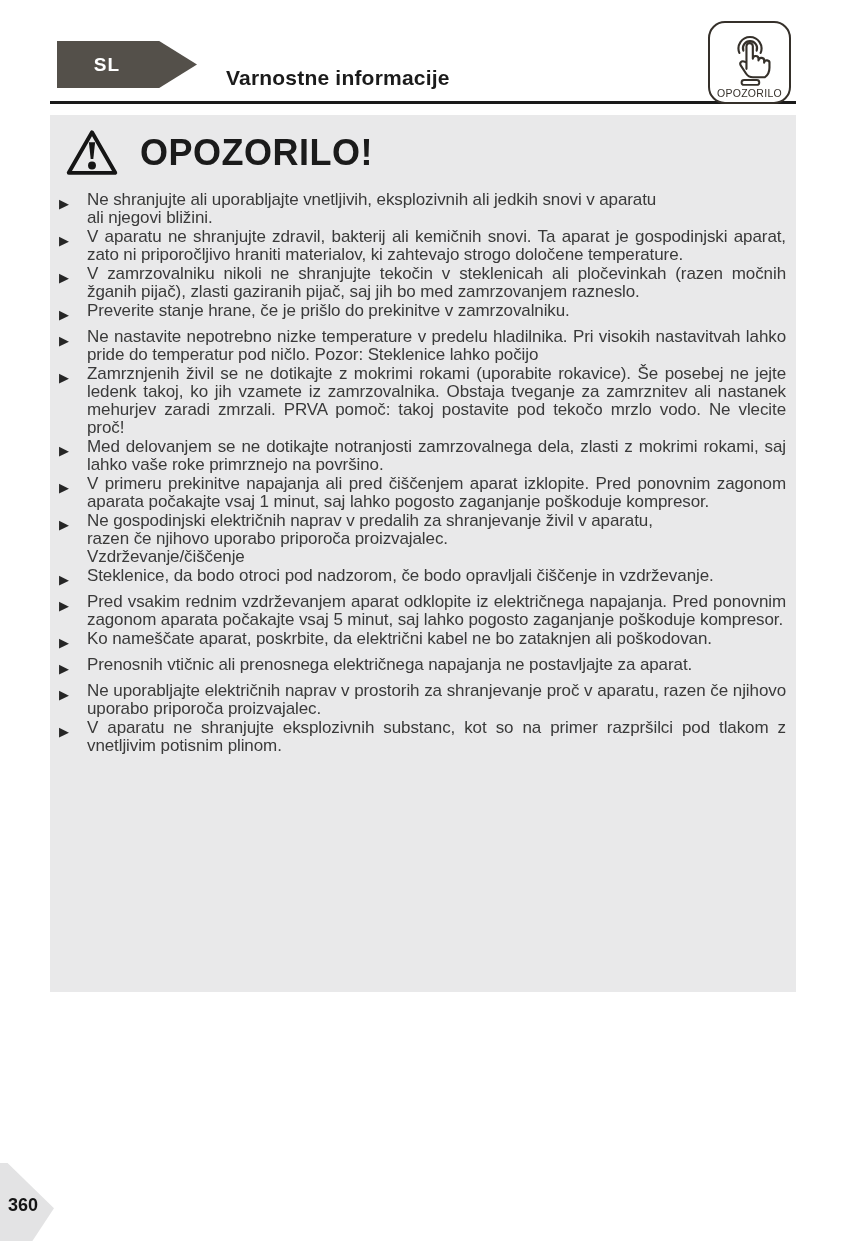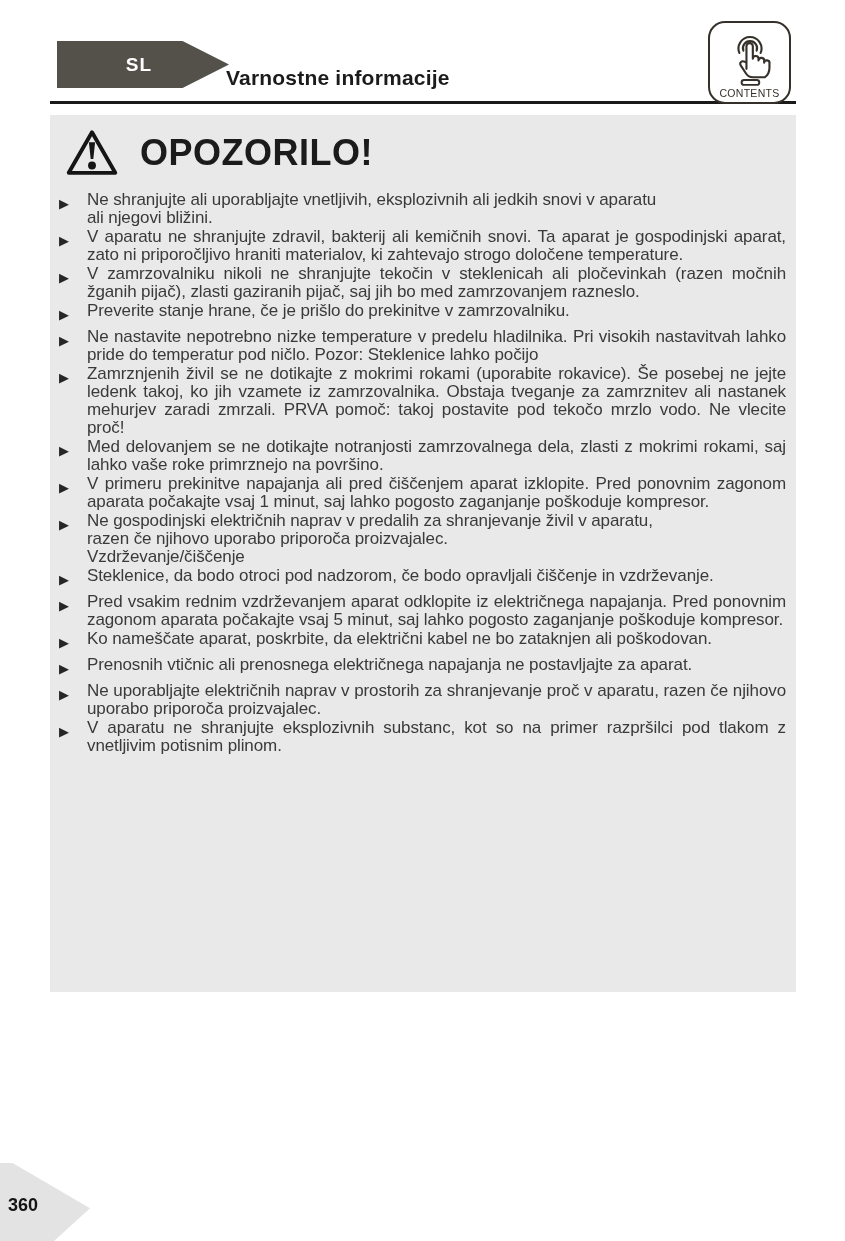--- a/index.html
+++ b/index.html
@@ -11,21 +11,21 @@
     font-family:"Liberation Sans", sans-serif;
     color:var(--body-text,#3a3a3a);
   }
 
   
   .lang-badge{
     position:absolute;left:57px;top:41px;
     width:140px;height:47px;
     background:var(--accent-dark,#54504a);
     clip-path:polygon(0 0,73% 0,100% 50%,73% 100%,0 100%);
-    display:flex;align-items:center;justify-content:center;padding-left:32px;
+    display:flex;align-items:center;justify-content:center;
   }
   .lang-badge span{
     color:#fff;font-size:19px;font-weight:700;letter-spacing:1px;
     padding-right:40px;
   }
   .page-title{
     position:absolute;left:210px;top:50px;margin:16px;
     font-size:21px;font-weight:700;color:var(--heading-text,#1b1b1b);
     letter-spacing:0.2px;
   }
@@ -84,21 +84,20 @@
     white-space:pre-line;
     padding-right:2px;
   }
 
   
   .page-tab{
     position:absolute;left:0;top:1163px;
     width:54px;height:78px;
     background:var(--tab-bg,#e3e3e4);
     clip-path:polygon(0 0,14% 0,100% 58%,60% 100%,0 100%);
-    padding-left:36px;
   }
   .page-tab span{
     position:absolute;left:8px;top:32px;
     font-size:18px;font-weight:700;color:#141414;
   }
 </style>
 </head>
 <body>
 
 <div class="page">
@@ -109,21 +108,21 @@
 
   <h1 class="page-title">Varnostne informacije</h1>
 
   <div class="contents-btn">
     <svg width="46" height="56" viewBox="0 0 52 62" fill="none">
       <path d="M14 23 A 13 13 0 1 1 38 23" stroke="#35302a" stroke-width="2.4" stroke-linecap="round"></path>
       <path d="M18.5 20.5 A 8 8 0 1 1 33.5 20.5" stroke="#35302a" stroke-width="2.4" stroke-linecap="round"></path>
       <path d="M22 41 V15.5 a3.6 3.6 0 0 1 7.2 0 V29.5 a3.2 3.2 0 0 1 6.4 0.5 v1.5 a3.2 3.2 0 0 1 6.4 0.5 v2 a3 3 0 0 1 6 0.8 v5 c0 5-2.2 8.6-5.2 10.7 h-13.5 c-3.4 0-6-1.4-7.8-4.2 l-6-9.3 c-1.6-2.5 0.8-5.4 3.6-4.4 l2.9 1.4" fill="#ffffff" stroke="#35302a" stroke-width="2.4" stroke-linejoin="round" stroke-linecap="round"></path>
       <rect x="16.5" y="53.5" width="20" height="5.6" rx="2.8" fill="#ffffff" stroke="#35302a" stroke-width="2.2"></rect>
     </svg>
-    <span class="contents-label">CONTENTS</span>
+    <span class="contents-label">OPOZORILO</span>
   </div>
 
   <div class="header-rule"></div>
 
   <section class="warning-box">
     <div class="warning-head">
       <svg width="56" height="50" viewBox="0 0 64 58">
         <path d="M32 5 L59 52 H5 Z" fill="none" stroke="#151515" stroke-width="4.5" stroke-linejoin="round"></path>
         <path d="M28.4 16.5 h7.2 l-2.1 19.5 h-3 z" fill="#151515"></path>
         <circle cx="32" cy="43.5" r="4.6" fill="#151515"></circle>

